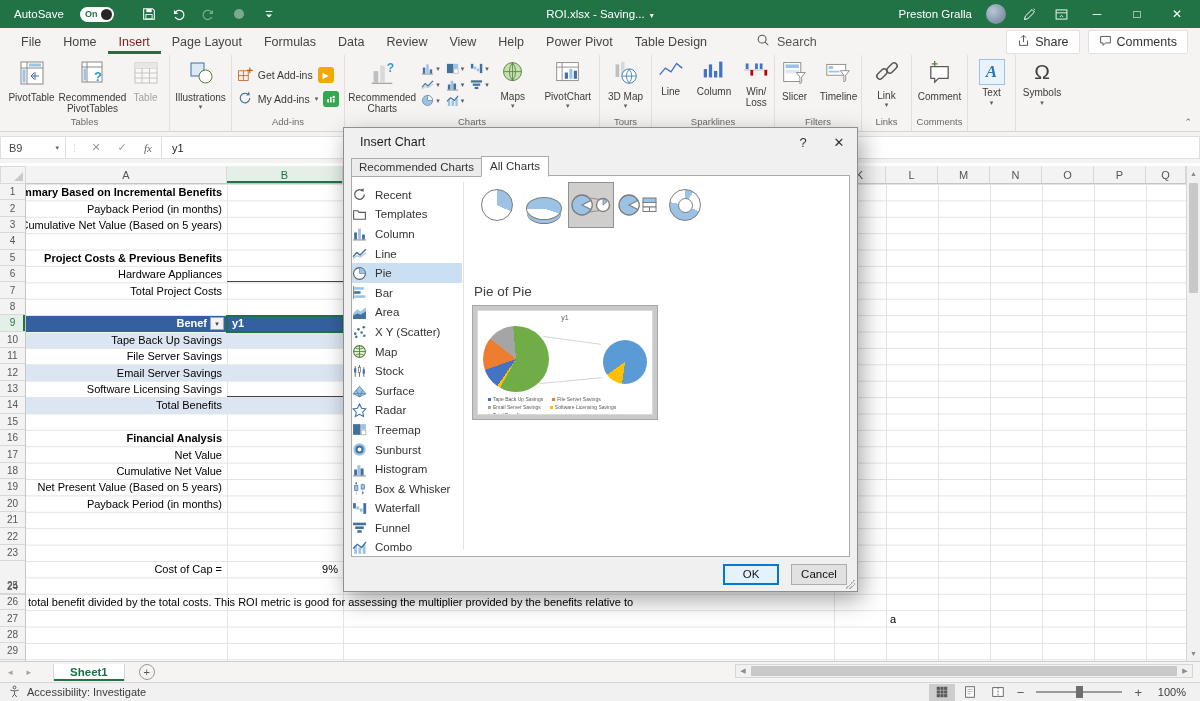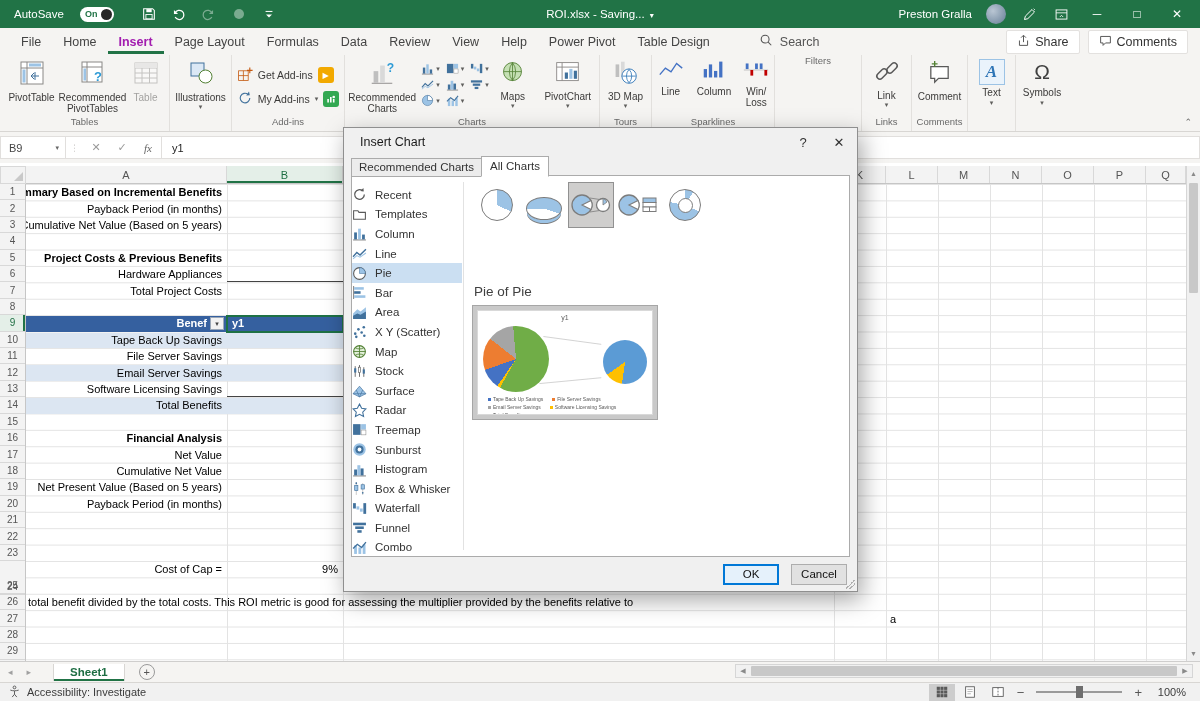--- a/index.html
+++ b/index.html
@@ -17,21 +17,21 @@
   .tb-title { position:absolute; left:0; right:0; text-align:center; font-size:11.5px; pointer-events:none; }
   .tb-caret { font-size:8px; margin-left:5px; }
   .tb-right { margin-left:auto; display:flex; align-items:center; gap:14px; padding-right:10px; }
   .avatar { width:20px; height:20px; border-radius:50%; background:radial-gradient(circle at 35% 35%, #b9c6d3, #7e93a8 70%, #5d7488); display:inline-block; }
   .winbtn { width:26px; text-align:center; font-size:12px; }
 
   
   .menubar { position:absolute; left:0; top:28px; width:1200px; height:27px; background:#f5f4f2; display:flex; align-items:center; font-size:12.5px; color:#444; }
   .mtabs { display:flex; align-items:center; padding-left:10px; }
   .mtab { padding:5px 11px; white-space:nowrap; }
-  .mtab.active { color:#a21caf; font-weight:bold; box-shadow:inset 0 -3px 0 #217346; }
+  .mtab.active { color:#7f1d1d; font-weight:normal; box-shadow:inset 0 -3px 0 #217346; }
   .msearch { display:flex; align-items:center; gap:7px; margin-left:38px; color:#555; }
   .mright { margin-left:auto; display:flex; gap:8px; padding-right:12px; }
   .mbtn { display:flex; align-items:center; gap:5px; background:#fff; border:1px solid #e3e1df; padding:3px 10px; border-radius:2px; color:#333; }
 
   
   .ribbon { position:absolute; left:0; top:55px; width:1200px; height:77px; background:#f5f4f2; border-bottom:1px solid #d8d6d3; display:flex; }
   .rgroup { display:flex; flex-direction:column; border-right:1px solid #e2e0dd; flex:none; }
   .rgrow { flex:1; display:flex; align-items:flex-start; justify-content:center; padding-top:3px; gap:2px; }
   .glabel { height:15px; text-align:center; font-size:9.5px; color:#696969; }
   .bigbtn { display:flex; flex-direction:column; align-items:center; width:56px; font-size:10px; color:#3b3a39; text-align:center; line-height:1.15; padding-top:1px; }
@@ -474,20 +474,40 @@
               <rect x="19" y="4" width="3" height="6" fill="#4472c4"></rect>
               <rect x="24" y="11" width="3" height="6" fill="#c00000"></rect>
             </svg></span>
         <span class="blabel">Win/ Loss</span>
       </div>
     </div>
     <div class="glabel">Sparklines</div>
   </div>
 
   <div class="rgroup" style="width:87px">
+    <div class="rgrow">
+      <div class="bigbtn" style="width:40px">
+        <span><svg width="27" height="27" viewBox="0 0 30 28">
+              <rect x="3" y="3" width="19" height="21" fill="#fff" stroke="#8a8886"></rect>
+              <rect x="5" y="5" width="15" height="4" fill="#9cc3e5"></rect>
+              <rect x="5" y="11" width="15" height="4" fill="#dbe8f5"></rect>
+              <path d="M17 14h10l-4 5v6l-2 1.5V19z" fill="#fff" stroke="#8a8886"></path>
+            </svg></span>
+        <span class="blabel">Slicer</span>
+      </div>
+      <div class="bigbtn" style="width:46px">
+        <span><svg width="27" height="27" viewBox="0 0 30 28">
+              <rect x="2" y="5" width="21" height="12" fill="#fff" stroke="#8a8886"></rect>
+              <rect x="4" y="7" width="5" height="3" fill="#9cc3e5"></rect>
+              <path d="M4 13h12" stroke="#9cc3e5" stroke-width="2"></path>
+              <path d="M17 12h10l-4 5v6l-2 1.5V17z" fill="#fff" stroke="#8a8886"></path>
+            </svg></span>
+        <span class="blabel">Timeline</span>
+      </div>
+    </div>
     <div class="glabel">Filters</div>
   </div>
 
   <div class="rgroup" style="width:50px">
     <div class="rgrow">
       <div class="bigbtn" style="width:44px">
         <span><svg width="26" height="26" viewBox="0 0 26 26">
               <rect x="2" y="12" width="12" height="6" rx="3" transform="rotate(-45 8 15)" fill="none" stroke="#595959" stroke-width="1.5"></rect>
               <rect x="12" y="6" width="12" height="6" rx="3" transform="rotate(-45 18 9)" fill="none" stroke="#595959" stroke-width="1.5"></rect>
             </svg></span>

